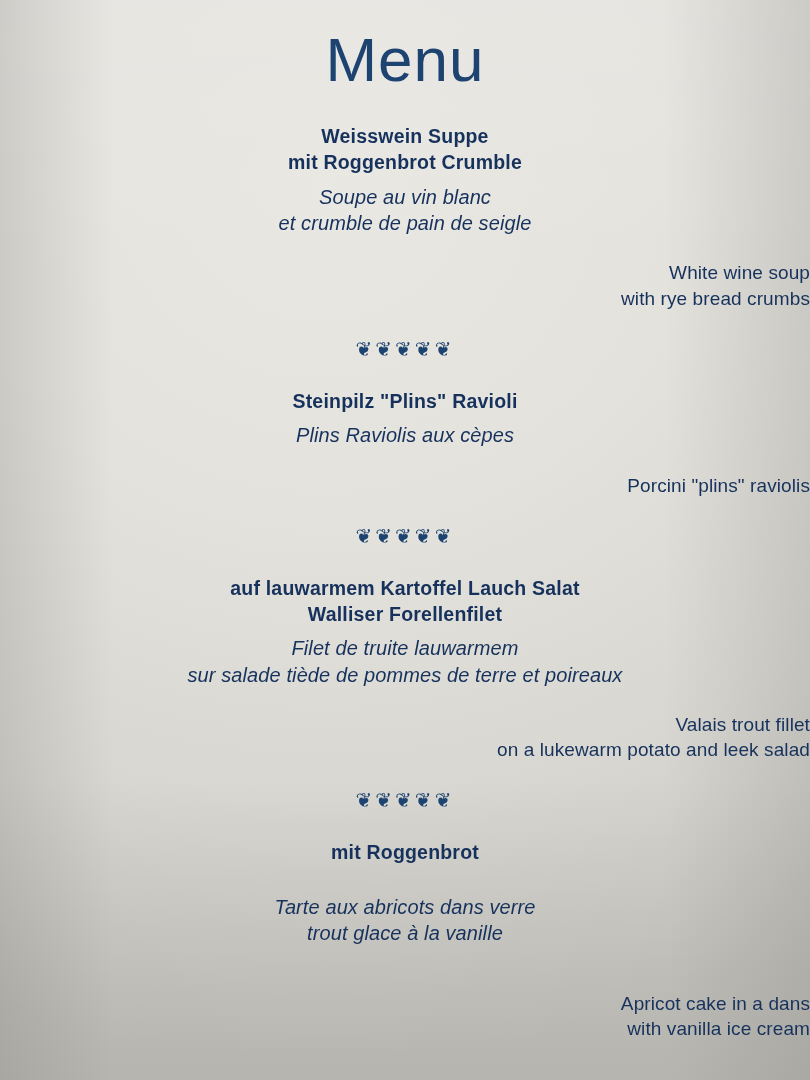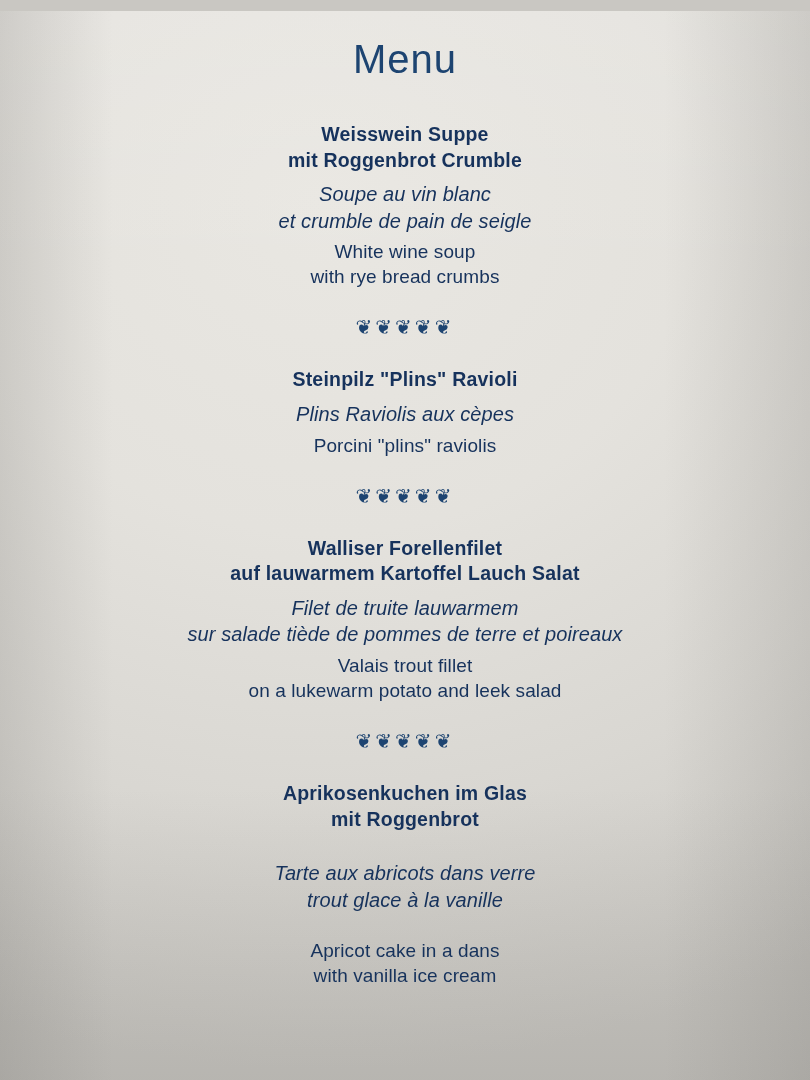--- a/index.html
+++ b/index.html
@@ -34,24 +34,24 @@
       linear-gradient(to bottom, rgba(255,255,255,0.12) 0%, rgba(255,255,255,0) 25%, rgba(255,255,255,0) 72%, rgba(110,108,104,0.22) 100%);
   }
   .inner {
     position: relative;
     z-index: 2;
     width: 100%;
     text-align: center;
   }
   #menu-title {
     color: #1d4471;
-    font-size: 40px;
+    font-size: 62px;
     font-weight: 400;
     letter-spacing: 1px;
-    margin: 11px;
+    margin: 0;
     padding-top: 26px;
     line-height: 1.1;
     font-family: "Liberation Sans", sans-serif;
   }
   .course {
     margin: 0;
     padding: 0;
   }
   .line {
     color: #16325c;
@@ -68,21 +68,21 @@
     font-size: 20px;
     letter-spacing: 0.1px;
   }
   .en {
     font-weight: 400;
     font-size: 19px;
     letter-spacing: 0.1px;
   }
   .grp-de { margin-top: 0; }
   .grp-fr { margin-top: 8px; }
-  .grp-en { margin-top: 5px; }
+  .grp-en { margin-top: 24px; text-align: right; }
   .divider {
     color: #1d4471;
     font-size: 20px;
     letter-spacing: 3px;
     line-height: 1;
     user-select: none;
   }
   .sp-title-first { height: 30px; }
   .sp-before-div { height: 28px; }
   .sp-after-div { height: 30px; }
@@ -129,40 +129,39 @@
         <div class="line en">Porcini "plins" raviolis</div>
       </div>
     </div>
 
     <div class="sp-before-div"></div>
     <div class="divider">❦❦❦❦❦</div>
     <div class="sp-after-div"></div>
 
     <div class="course">
       <div class="grp-de">
+        <div class="line de">auf lauwarmem Kartoffel Lauch Salat</div>
         <div class="line de">Walliser Forellenfilet</div>
-        <div class="line de">auf lauwarmem Kartoffel Lauch Salat</div>
       </div>
       <div class="grp-fr">
         <div class="line fr">Filet de truite lauwarmem</div>
         <div class="line fr">sur salade tiède de pommes de terre et poireaux</div>
       </div>
       <div class="grp-en">
         <div class="line en">Valais trout fillet</div>
         <div class="line en">on a lukewarm potato and leek salad</div>
       </div>
     </div>
 
     <div class="sp-before-div"></div>
     <div class="divider">❦❦❦❦❦</div>
     <div class="sp-after-div"></div>
 
     <div class="course">
       <div class="grp-de">
-        <div class="line de">Aprikosenkuchen im Glas</div>
         <div class="line de">mit Roggenbrot</div>
       </div>
       <div class="sp-dessert-fr"></div>
       <div class="grp-fr">
         <div class="line fr">Tarte aux abricots dans verre</div>
         <div class="line fr">trout glace à la vanille</div>
       </div>
       <div class="sp-dessert-en"></div>
       <div class="grp-en">
         <div class="line en">Apricot cake in a dans</div>

